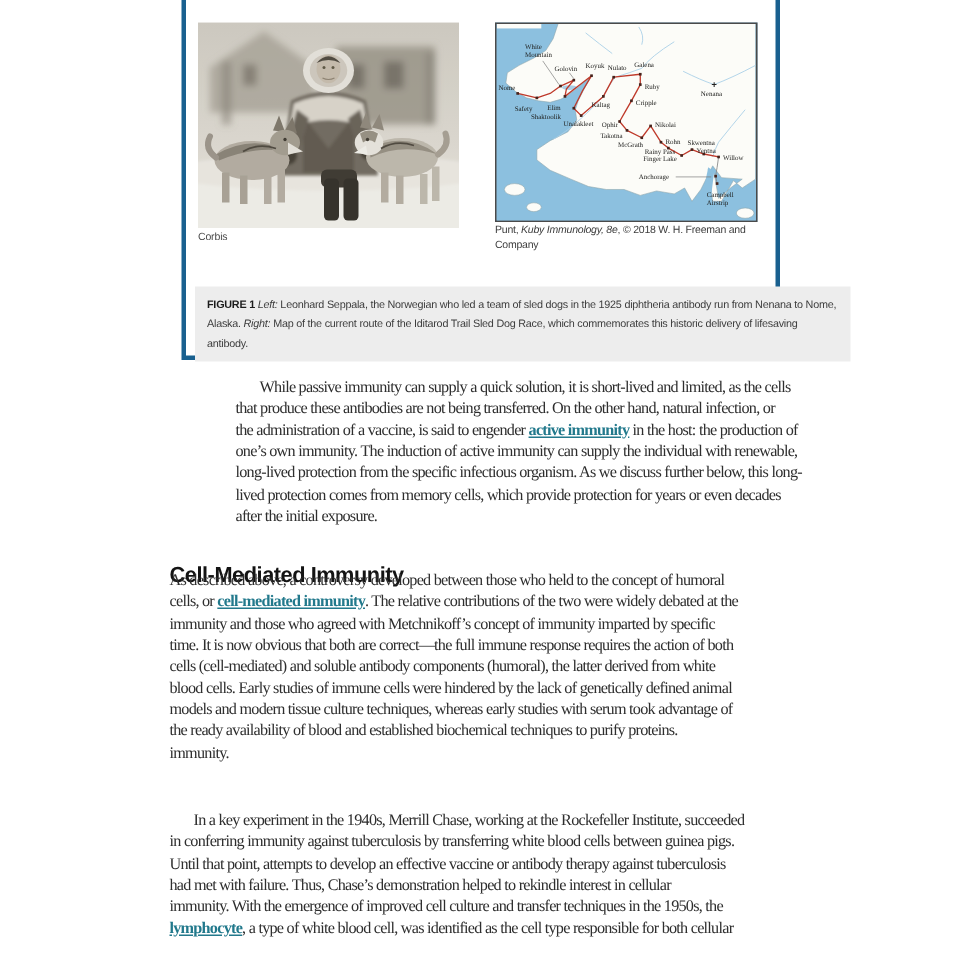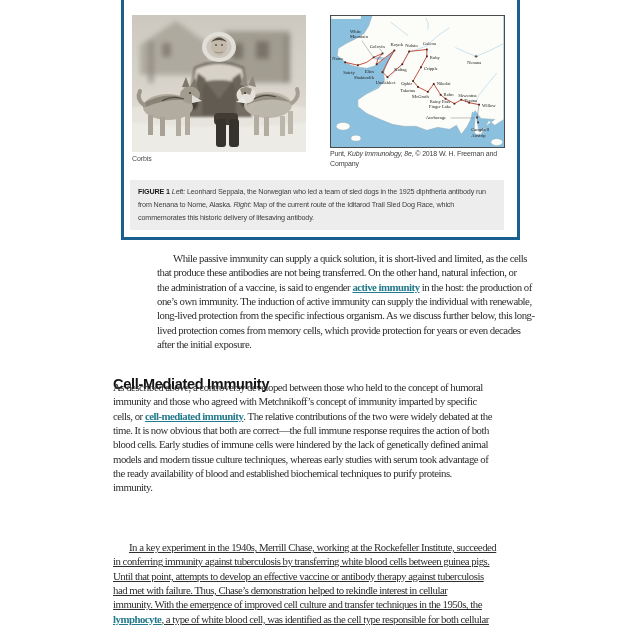--- a/index.html
+++ b/index.html
@@ -9,38 +9,38 @@
   
   #figure-box{position:absolute;left:121px;top:-40px;width:399px;height:280px;
               border:3px solid #19608f;background:#fff;box-sizing:border-box;}
   #photo{position:absolute;left:8px;top:52px;width:174px;height:137px;overflow:hidden;background:#dcd8d1;}
   #photo-credit{position:absolute;left:8px;top:192px;font-family:"Liberation Sans",sans-serif;
                 font-size:7px;color:#4a4a4a;letter-spacing:-0.1px;}
   #map-wrap{position:absolute;left:206px;top:52px;width:175px;height:133px;border:1px solid #4a4a4a;
             box-sizing:border-box;background:#8cc0df;}
   #map-credit{position:absolute;left:206px;top:186px;width:184px;font-family:"Liberation Sans",sans-serif;
               font-size:7px;line-height:9.5px;color:#3d3d3d;letter-spacing:-0.15px;}
-  #figure-caption{position:absolute;left:6px;top:217px;width:374px;box-sizing:border-box;
+  #figure-caption{position:absolute;left:6px;top:228px;width:437px;box-sizing:border-box;
                   background:#ededed;padding:6px 8px 6px 8px;min-height:50px;
                   font-family:"Liberation Sans",sans-serif;font-size:7.2px;line-height:12.8px;
                   color:#3d3d3d;letter-spacing:-0.15px;}
   .seg-b{font-weight:bold;color:#1c1c1c;}
   .seg-i{font-style:italic;}
   .seg-link{color:#22798c;font-weight:bold;text-decoration:underline;cursor:pointer;text-align:center;}
 
   
   .para{position:absolute;left:113px;width:446px;font-size:10.8px;line-height:14.33px;
         color:#2e2e2e;letter-spacing:-0.5px;}
   .para .line{height:14.33px;white-space:pre;}
   .para.indented .line:first-child{padding-left:16px;}
   #section-heading{position:absolute;left:113px;top:364px;font-family:"Liberation Sans",sans-serif;
         font-size:14.5px;font-weight:bold;color:#131313;letter-spacing:-0.3px;}
   #para-1{top:251px;margin-left:44px;}
   #para-2{top:380px;}
-  #para-3{top:540px;text-decoration:underline;}
+  #para-3{top:540px;}
 
   
   .town-label{font-family:"Liberation Serif",serif;font-size:4.7px;fill:#1d1d1b;}
 </style>
 </head>
 <body>
 
 <div id="page">
 
   <div id="figure-box">
@@ -234,23 +234,24 @@
       <div class="line"><span>one’s own immunity. The induction of active immunity can supply the individual with renewable,</span></div>
       <div class="line"><span>long-lived protection from the specific infectious organism. As we discuss further below, this long-</span></div>
       <div class="line"><span>lived protection comes from memory cells, which provide protection for years or even decades</span></div>
       <div class="line"><span>after the initial exposure.</span></div>
     </div>
 
   <h2 id="section-heading">Cell-Mediated Immunity</h2>
 
   <div id="para-2" class="para">
       <div class="line"><span>As described above, a controversy developed between those who held to the concept of humoral</span></div>
+      <div class="line"><span>cells, or </span><span class="seg-link">cell-mediated immunity</span><span>. The relative contributions of the two were widely debated at the</span></div>
       <div class="line"><span>immunity and those who agreed with Metchnikoff’s concept of immunity imparted by specific</span></div>
-      <div class="line"><span>cells, or </span><span class="seg-link">cell-mediated immunity</span><span>. The relative contributions of the two were widely debated at the</span></div>
       <div class="line"><span>time. It is now obvious that both are correct—the full immune response requires the action of both</span></div>
+      <div class="line"><span>cells (cell-mediated) and soluble antibody components (humoral), the latter derived from white</span></div>
       <div class="line"><span>blood cells. Early studies of immune cells were hindered by the lack of genetically defined animal</span></div>
       <div class="line"><span>models and modern tissue culture techniques, whereas early studies with serum took advantage of</span></div>
       <div class="line"><span>the ready availability of blood and established biochemical techniques to purify proteins.</span></div>
       <div class="line"><span>immunity.</span></div>
     </div>
 
   <div id="para-3" class="para indented">
       <div class="line"><span>In a key experiment in the 1940s, Merrill Chase, working at the Rockefeller Institute, succeeded</span></div>
       <div class="line"><span>in conferring immunity against tuberculosis by transferring white blood cells between guinea pigs.</span></div>
       <div class="line"><span>Until that point, attempts to develop an effective vaccine or antibody therapy against tuberculosis</span></div>

